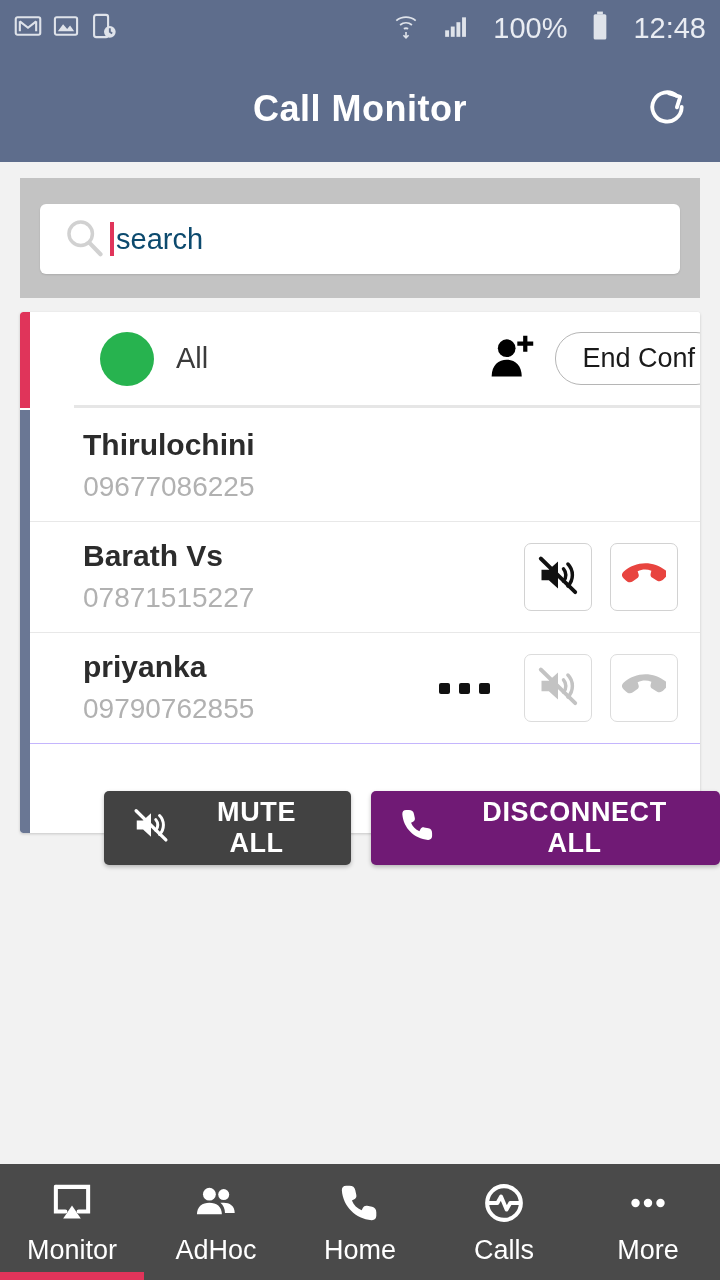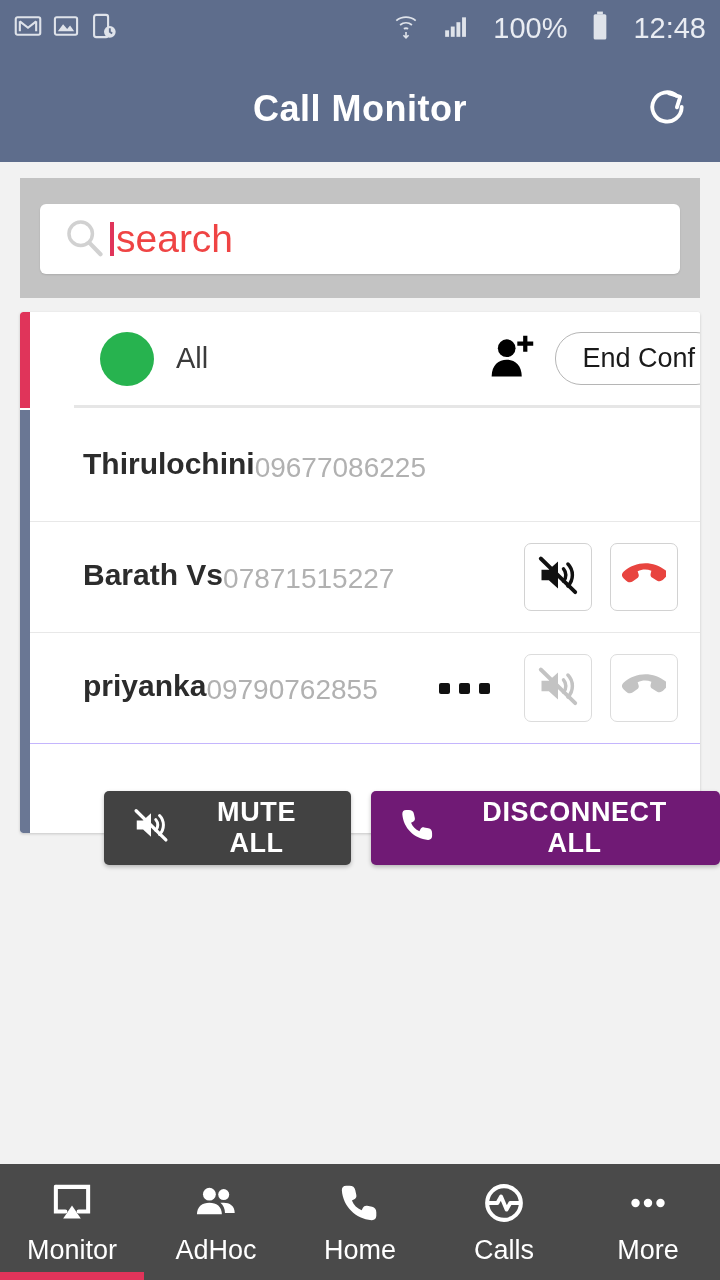--- a/index.html
+++ b/index.html
@@ -42,21 +42,21 @@
     background:#c3c3c3;
   }
   .search-box {
     position:absolute; top:26px; left:20px; width:640px; height:70px;
     background:#ffffff; border-radius:6px;
     display:flex; align-items:center; padding-left:22px;
     box-shadow:0 1px 2px rgba(0,0,0,0.12);
   }
   .search-ico { flex:0 0 auto; margin-right:4px; opacity:.45; }
   .caret { width:4px; height:34px; background:#e0345a; margin-right:2px; }
-  .search-ph { font-size:39px; color:#ef4444; }
+  .search-ph { font-size:29px; color:#0c4a6e; }
 
   
   .card {
     position:absolute; top:312px; left:20px; width:680px; height:521px;
     background:#ffffff; border-radius:3px;
     box-shadow:0 1px 3px rgba(0,0,0,0.18);
     overflow:hidden;
   }
   .stripe-top {
     position:absolute; left:0; top:0; width:10px; height:96px;
@@ -81,23 +81,23 @@
     cursor:pointer; white-space:nowrap;
   }
 
   
   .plist { position:absolute; left:10px; top:99px; width:670px; }
   .prow {
     position:relative; height:111px; display:flex; align-items:center;
     padding:0 22px 0 53px; border-bottom:1px solid #e8e8e8;
   }
   .prow:last-child { border-bottom:1px solid #c4b5fd; }
-  .pinfo { display:flex; flex-direction:row; justify-content:center; }
+  .pinfo { display:flex; flex-direction:column; justify-content:center; }
   .pname { font-size:30px; color:#2c2c2c; font-weight:bold; line-height:1.25; }
-  .pnum  { font-size:28px; color:#b1b1b1; line-height:1.35; margin-top:4px; }
+  .pnum  { font-size:28px; color:#b1b1b1; line-height:1.35; margin-top:4px;text-align:center; }
   .pactions { margin-left:auto; display:flex; align-items:center; gap:18px; }
   .ellipsis { display:flex; gap:9px; margin-right:16px; }
   .ellipsis i { width:11px; height:11px; background:#111; border-radius:2px; display:block; }
   .sqbtn {
     width:68px; height:68px; border:1.5px solid #d2d2d2; border-radius:7px;
     background:#fff; display:flex; align-items:center; justify-content:center;
     cursor:pointer;
   }
   .sqbtn.disabled { border-color:#dcdcdc; cursor:default; }
 

